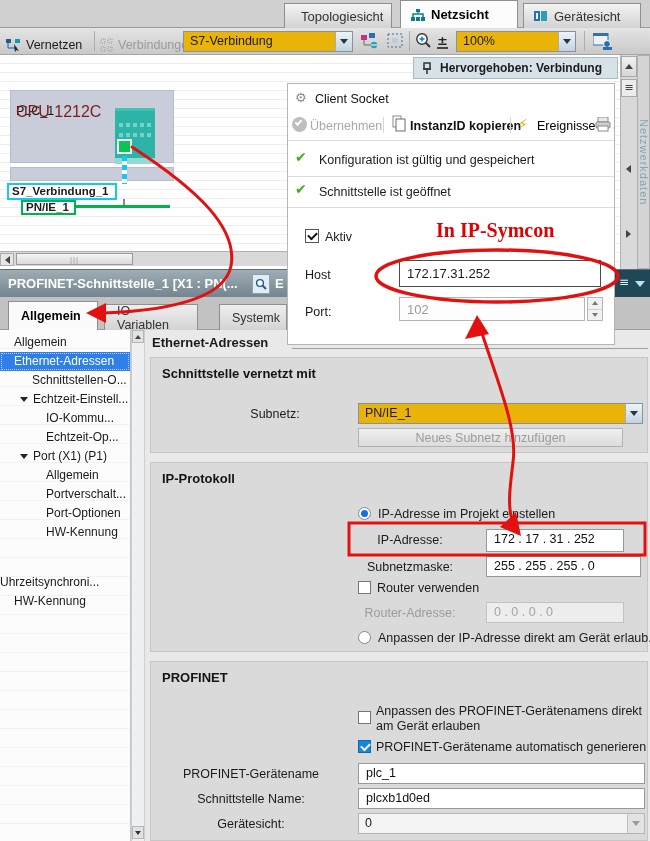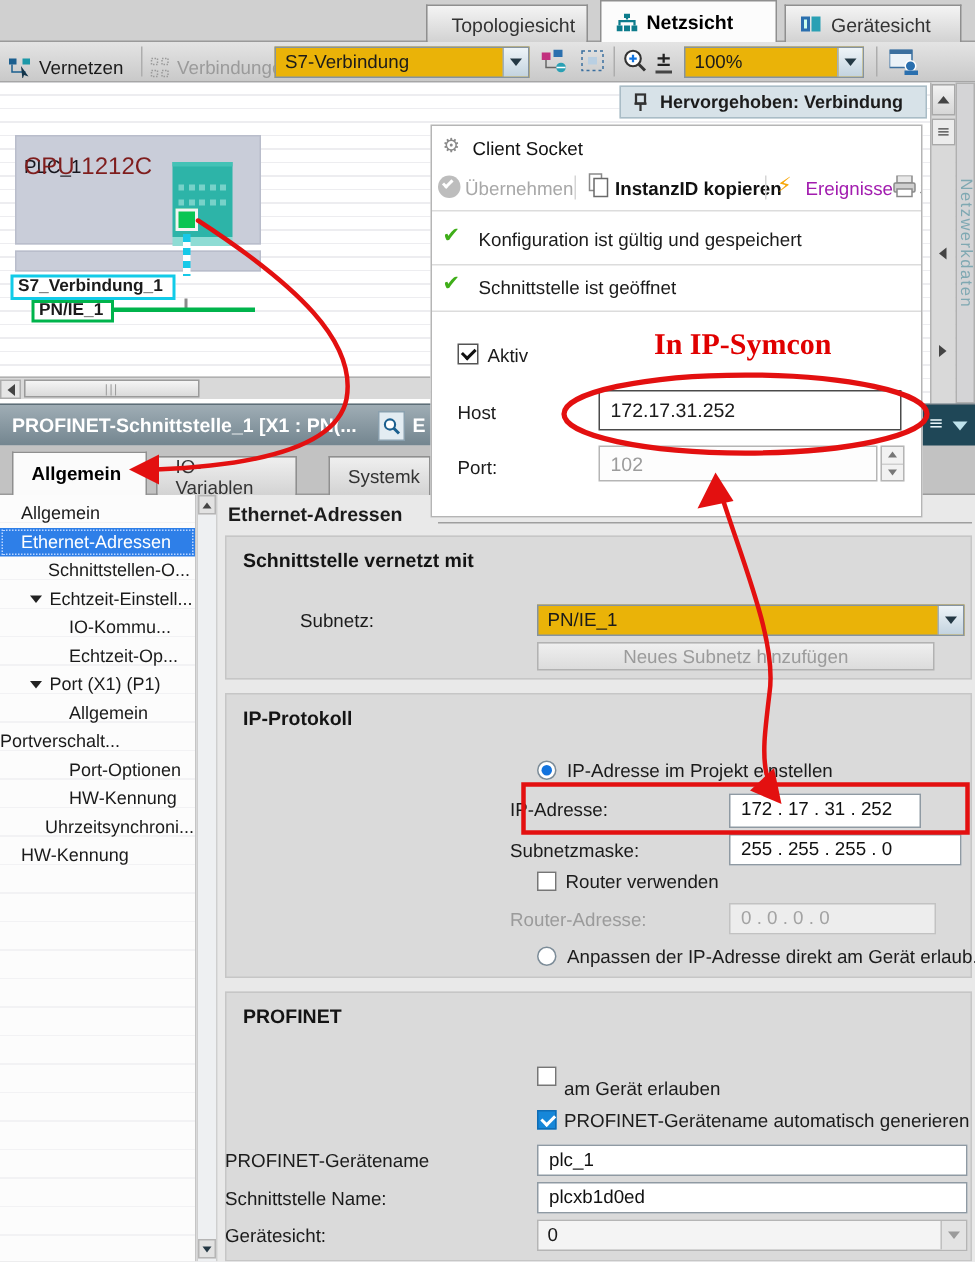--- a/index.html
+++ b/index.html
@@ -1,21 +1,21 @@
 <!DOCTYPE html>
 <html><head>
 <meta charset="utf-8">
 <style>
   html,body{margin:0;padding:0}
   .win{position:relative;width:650px;height:841px;overflow:hidden;background:#cfd0d2;
        font-family:"Liberation Sans",sans-serif;font-size:12px;color:#1b1b1b}
   .abs{position:absolute;box-sizing:border-box}
   .nowrap{white-space:nowrap}
   .lbl{font-size:12.5px;color:#1b1b1b;white-space:nowrap}
-  .rlbl{text-align:left}
+  .rlbl{text-align:center}
   .dim{color:#9b9b9b}
   .bold{font-weight:bold}
   
   .vtab{display:flex;align-items:center;gap:6px;padding:0 10px;background:linear-gradient(#f4f4f4,#d2d2d2);
         border:1px solid #8f8f8f;border-bottom:none;font-size:13px;color:#333;height:25px;top:3px}
   .vtab.active{top:0;height:28px;background:#fcfcfc;font-weight:bold;color:#000;z-index:2}
   
   .tbtn{display:flex;align-items:flex-end;gap:5px;font-size:12.5px}
   .combo{display:flex;background:#eab308;border:1px solid #8593a0}
   .combo .val{flex:1;padding:2px 6px;font-size:12.5px;white-space:nowrap;overflow:hidden}
@@ -240,24 +240,24 @@
   <div class="abs" id="nav-tree" style="left:0;top:330px;width:131px;height:511px;border-right:1px solid #c5c5c5;padding-top:3px;
               background:repeating-linear-gradient(180deg,#fcfcfc 0 18px,#f2f2f4 18px 19px)">
       <div class="tree-row" style="padding-left: 14px;"><span>Allgemein</span></div>
       <div class="tree-row sel" style="padding-left: 14px;"><span>Ethernet-Adressen</span></div>
       <div class="tree-row" style="padding-left: 32px;"><span>Schnittstellen-O...</span></div>
       <div class="tree-row" style="padding-left: 33px;"><span class="tree-arrow" style="left: 20px;"></span><span>Echtzeit-Einstell...</span></div>
       <div class="tree-row" style="padding-left: 46px;"><span>IO-Kommu...</span></div>
       <div class="tree-row" style="padding-left: 46px;"><span>Echtzeit-Op...</span></div>
       <div class="tree-row" style="padding-left: 33px;"><span class="tree-arrow" style="left: 20px;"></span><span>Port (X1) (P1)</span></div>
       <div class="tree-row" style="padding-left: 46px;"><span>Allgemein</span></div>
-      <div class="tree-row" style=""><span>Portverschalt...</span></div>
+      <div class="tree-row" style="padding-left: 46px;"><span>Portverschalt...</span></div>
       <div class="tree-row" style="padding-left: 46px;"><span>Port-Optionen</span></div>
       <div class="tree-row" style="padding-left: 46px;"><span>HW-Kennung</span></div>
-      <div class="tree-row" style="padding-left: 30px;"><span>Uhrzeitsynchroni...</span></div>
+      <div class="tree-row" style="padding-left: 0; margin-top: 31px;"><span>Uhrzeitsynchroni...</span></div>
       <div class="tree-row" style="padding-left: 14px;"><span>HW-Kennung</span></div>
     </div>
   <div class="abs" style="left:131px;top:330px;width:14px;height:511px;background:#eef0f2;border-left:1px solid #cfcfcf;border-right:1px solid #cfcfcf">
     <div class="abs" style="left:0;top:0;width:12px;height:13px;background:#e2e2e2;border:1px solid #b5b5b5;display:flex;align-items:center;justify-content:center">
         <span class="tri-u" style="border-bottom-width:4px;border-left-width:3px;border-right-width:3px"></span>
       </div>
     <div class="abs" style="left:0;top:496px;width:12px;height:13px;background:#e2e2e2;border:1px solid #b5b5b5;display:flex;align-items:center;justify-content:center">
         <span class="tri-d" style="border-top-width:4px;border-left-width:3px;border-right-width:3px"></span>
       </div>
   </div>
@@ -278,39 +278,40 @@
     <span>Neues Subnetz hinzufügen</span>
   </div>
 
   <div class="abs panel" style="left:150px;top:462px;width:498px;height:190px"></div>
   <div class="abs ptitle" style="left:162px;top:471px">IP-Protokoll</div>
   <div class="abs radio" style="left:358px;top:507px">
       <span class="dot"></span>
     </div>
   <div class="abs lbl" style="left:378px;top:507px">IP-Adresse im Projekt einstellen</div>
   <div class="abs lbl rlbl" style="left:340px;top:533px;width:140px">IP-Adresse:</div>
-  <div class="abs field" style="left:486px;top:529px;width:128px;height:23px">
+  <div class="abs field" style="left:486px;top:529px;width:138px;height:23px">
     <span>172 . 17  . 31  . 252</span>
   </div>
   <div class="abs lbl rlbl" style="left:340px;top:560px;width:140px">Subnetzmaske:</div>
   <div class="abs field" style="left:486px;top:556px;width:155px;height:21px">
     <span>255 . 255 . 255 . 0</span>
   </div>
   <div class="abs cb" style="left:358px;top:581px"></div>
   <div class="abs lbl" style="left:377px;top:581px">Router verwenden</div>
   <div class="abs lbl rlbl dim" style="left:340px;top:606px;width:140px">Router-Adresse:</div>
   <div class="abs field dis" style="left:486px;top:602px;width:138px;height:21px">
     <span>0    . 0    . 0    . 0</span>
   </div>
   <div class="abs radio" style="left:358px;top:631px"></div>
   <div class="abs lbl" style="left:378px;top:631px">Anpassen der IP-Adresse direkt am Gerät erlaub..</div>
 
   <div class="abs panel" style="left:150px;top:661px;width:498px;height:180px"></div>
   <div class="abs ptitle" style="left:162px;top:670px">PROFINET</div>
   <div class="abs cb" style="left:358px;top:711px"></div>
+  <div class="abs lbl" style="left:376px;top:704px">Anpassen des PROFINET-Gerätenamens direkt</div>
   <div class="abs lbl" style="left:376px;top:719px">am Gerät erlauben</div>
   <div class="abs cb blue" style="left:358px;top:740px">
       <span class="mark"></span>
     </div>
   <div class="abs lbl" style="left:376px;top:740px">PROFINET-Gerätename automatisch generieren</div>
   <div class="abs lbl rlbl" style="left:150px;top:767px;width:202px">PROFINET-Gerätename</div>
   <div class="abs field" style="left:358px;top:763px;width:287px;height:21px">
     <span>plc_1</span>
   </div>
   <div class="abs lbl rlbl" style="left:150px;top:792px;width:202px">Schnittstelle Name:</div>
@@ -334,21 +335,21 @@
       </span>
     <span class="abs" style="left:22px;top:35px;font-size:12.5px;color:#a8a8a8">Übernehmen</span>
     <span class="abs sepv" style="left:95px;top:33px;height:16px;background:#d5d5d5"></span>
     <svg class="abs" width="14" height="17" style="left:104px;top:31px">
         <rect x="1" y="1" width="8" height="11" fill="#fff" stroke="#8a8a8a"></rect>
         <rect x="4" y="4" width="9" height="12" fill="#fff" stroke="#6a6a6a"></rect>
       </svg>
     <span class="abs" style="left:122px;top:35px;font-size:12.5px;color:#111;font-weight:bold">InstanzID kopieren</span>
     <span class="abs sepv" style="left:222px;top:33px;height:16px;background:#d5d5d5"></span>
     <span class="abs glyph" style="left:230px;top:32px;color:#f7a80b;font-size:14px">⚡</span>
-    <span class="abs" style="left:249px;top:35px;font-size:12.5px;color:#a21caf">Ereignisse</span>
+    <span class="abs" style="left:249px;top:35px;font-size:12.5px;color:#000000">Ereignisse</span>
     <svg class="abs" width="17" height="15" style="left:307px;top:33px">
         <rect x="3" y="0" width="10" height="5" fill="#e8e8e8" stroke="#8a8a8a"></rect>
         <rect x="1" y="5" width="14" height="6" rx="1" fill="#cfcfcf" stroke="#8a8a8a"></rect>
         <rect x="3" y="9" width="10" height="5" fill="#fff" stroke="#8a8a8a"></rect>
       </svg>
     <span class="abs" style="left:325px;top:35px;font-size:12.5px;color:#111">S</span>
 
     <div class="ov-hr" style="top:56px"></div>
     <span class="abs glyph bold" style="left:7px;top:65px;color:#3fae19;font-size:14px">✔</span>
     <span class="abs" style="left:31px;top:69px;font-size:12.5px">Konfiguration ist gültig und gespeichert</span>

